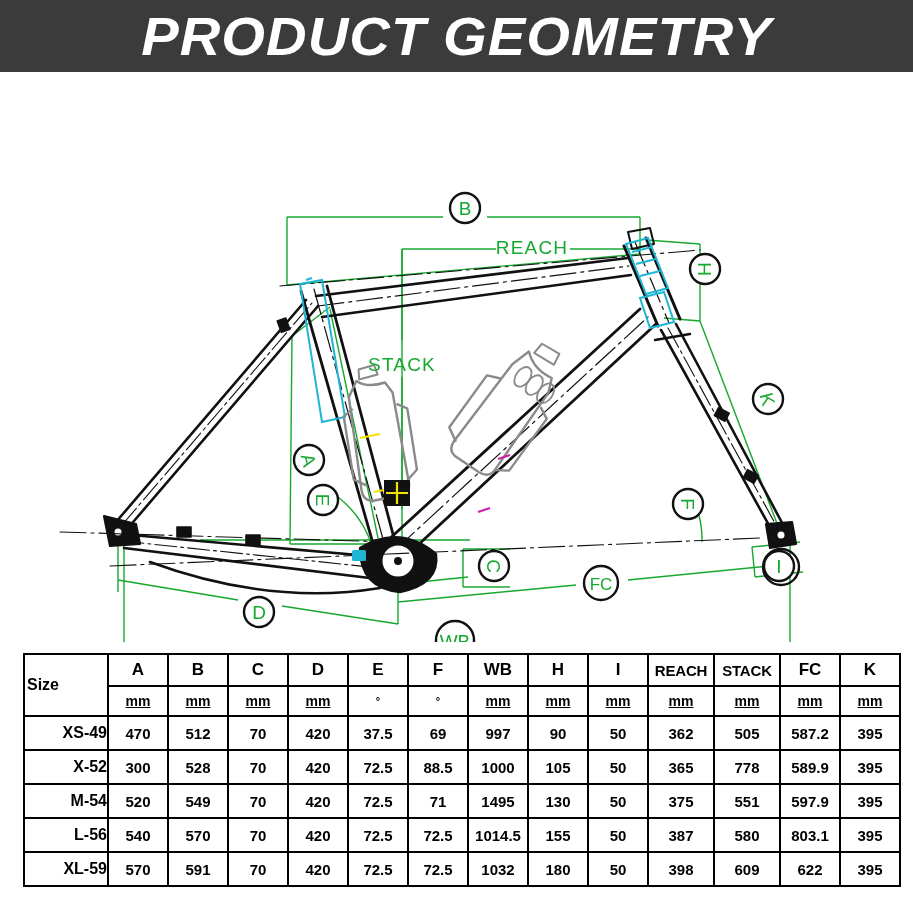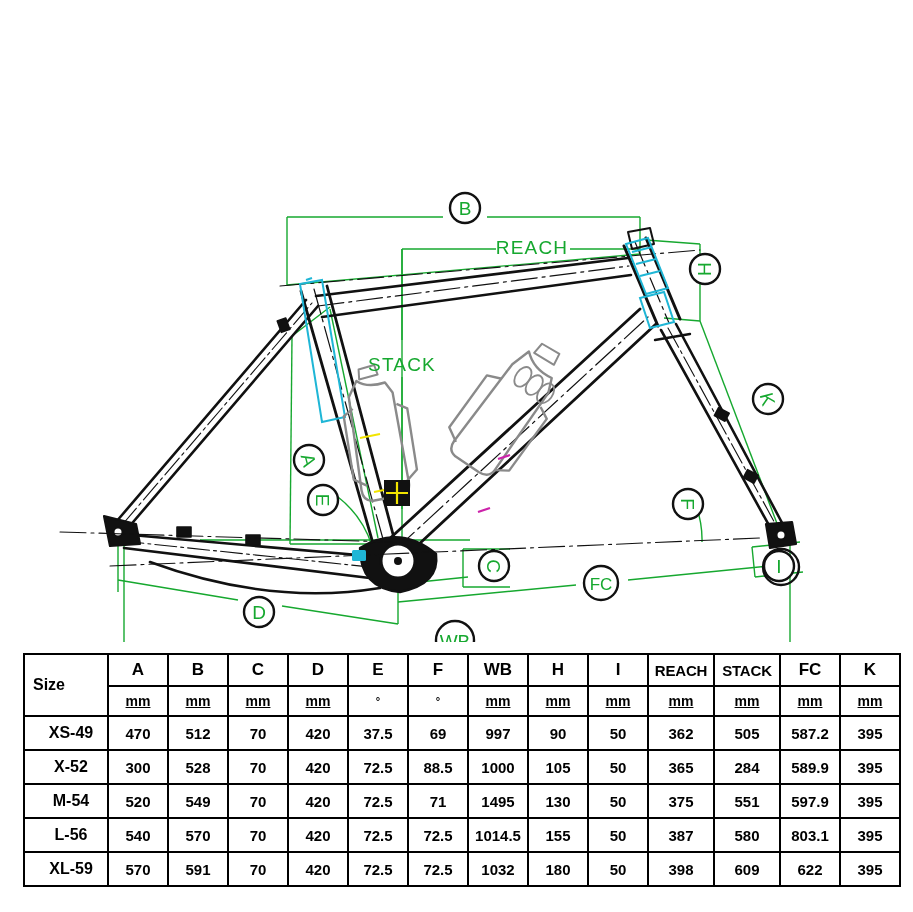--- a/index.html
+++ b/index.html
@@ -96,29 +96,32 @@
     padding: 0;
     height: 32px;
     font-size: 15px;
     overflow: hidden;
     white-space: nowrap;
   }
   table#geo-table th.hdr-letter { font-size: 17px; height: 30px; }
   table#geo-table th.hdr-word   { font-size: 15px; height: 30px; letter-spacing: -0.2px;}
   table#geo-table td.unit-cell  { font-size: 14px; height: 28px; text-decoration: underline; }
   table#geo-table td.unit-deg   { font-size: 11px; height: 28px; }
-  table#geo-table th.size-cell  { font-size: 16px; text-align: left; padding-left: 8px; }
-  table#geo-table td.size-cell  { font-size: 16px; text-align: center; padding-left: 10px; }
+  table#geo-table th.size-cell  { font-size: 16px; text-align: left; padding-left: 2px; }
+  table#geo-table td.size-cell  { font-size: 16px; text-align: right; padding-left: 10px; }
   table#geo-table col.c-size    { width: 84px; }
 </style>
 </head>
 <body>
 
 <div id="page">
 
+  <div id="header-bar">
+    <div id="header-title">PRODUCT GEOMETRY</div>
+  </div>
 
   <div id="diagram-wrap">
     <svg id="geometry-svg" width="913" height="570" viewBox="0 0 913 570" xmlns="http://www.w3.org/2000/svg">
 
       <defs>
         <marker id="arwG" markerWidth="9" markerHeight="9" refX="8" refY="3" orient="auto">
           <path d="M0,0 L8,3 L0,6 z" fill="#16a82f"></path>
         </marker>
         <marker id="arwGs" markerWidth="9" markerHeight="9" refX="1" refY="3" orient="auto">
           <path d="M8,0 L0,3 L8,6 z" fill="#16a82f"></path>
@@ -421,21 +424,21 @@
             <td>300</td>
             <td>528</td>
             <td>70</td>
             <td>420</td>
             <td>72.5</td>
             <td>88.5</td>
             <td>1000</td>
             <td>105</td>
             <td>50</td>
             <td>365</td>
-            <td>284</td>
+            <td>778</td>
             <td>589.9</td>
             <td>395</td>
           </tr>
           <tr>
             <td class="size-cell">M-54</td>
             <td>520</td>
             <td>549</td>
             <td>70</td>
             <td>420</td>
             <td>72.5</td>

